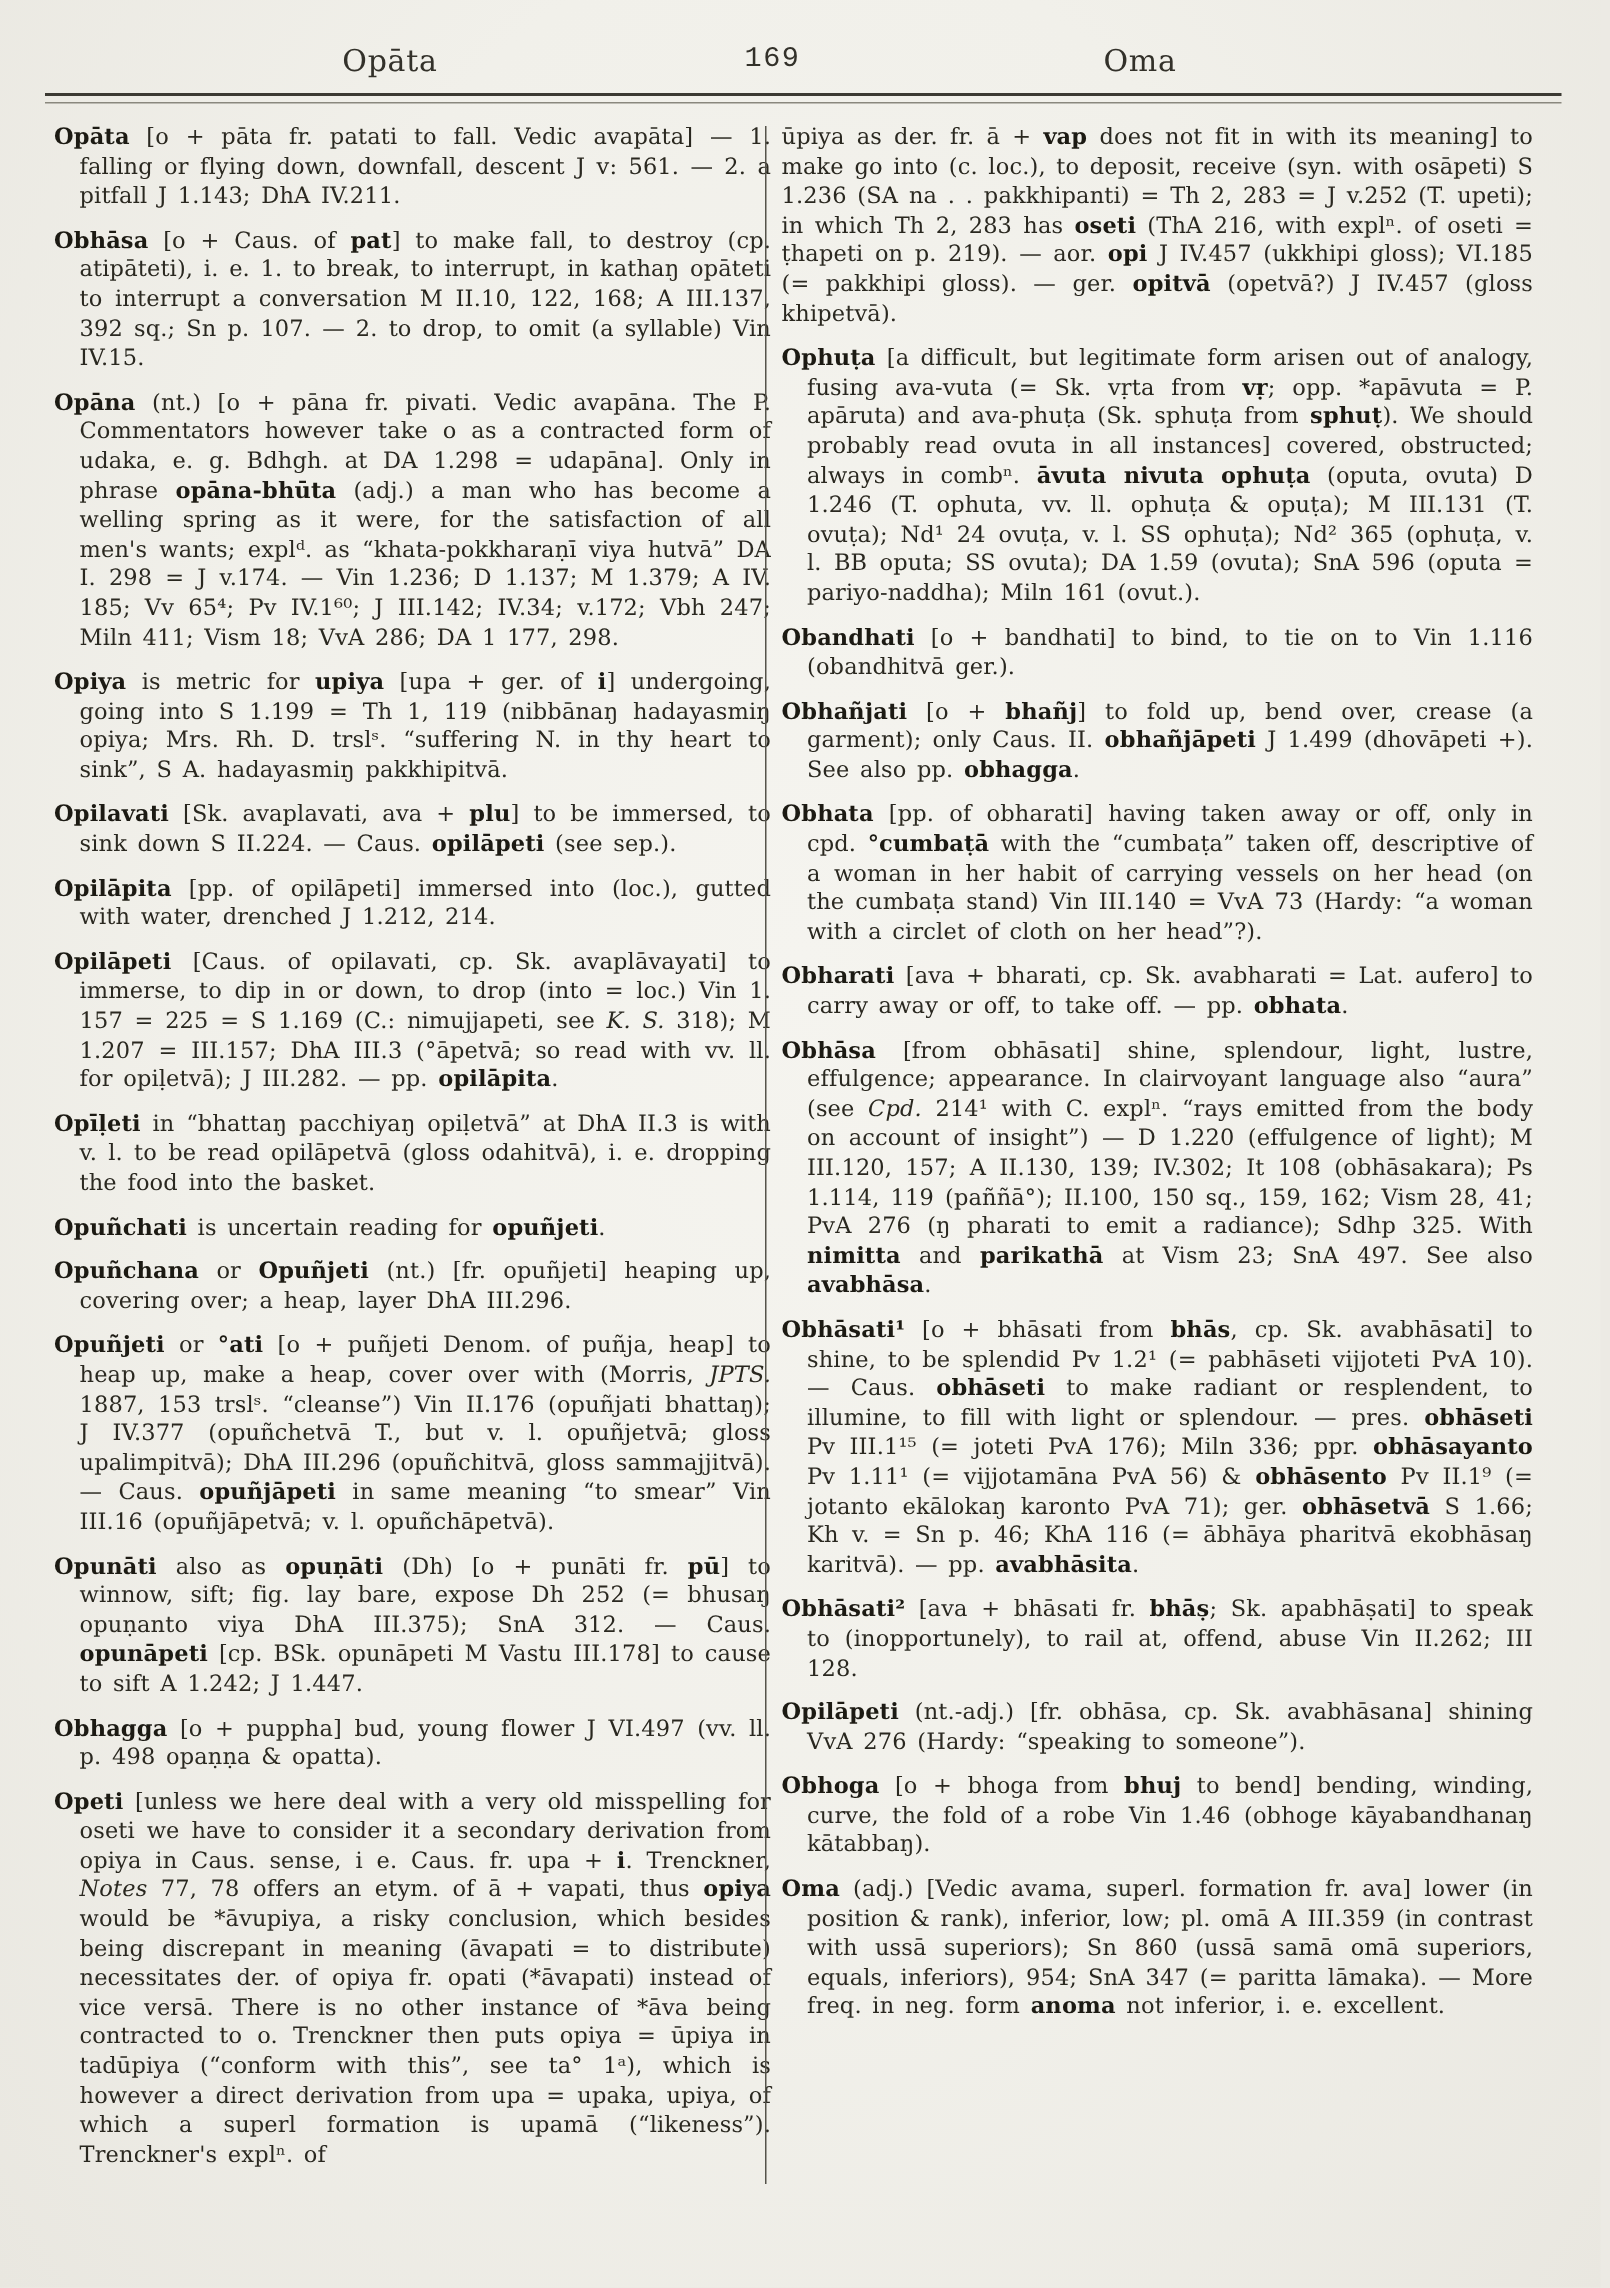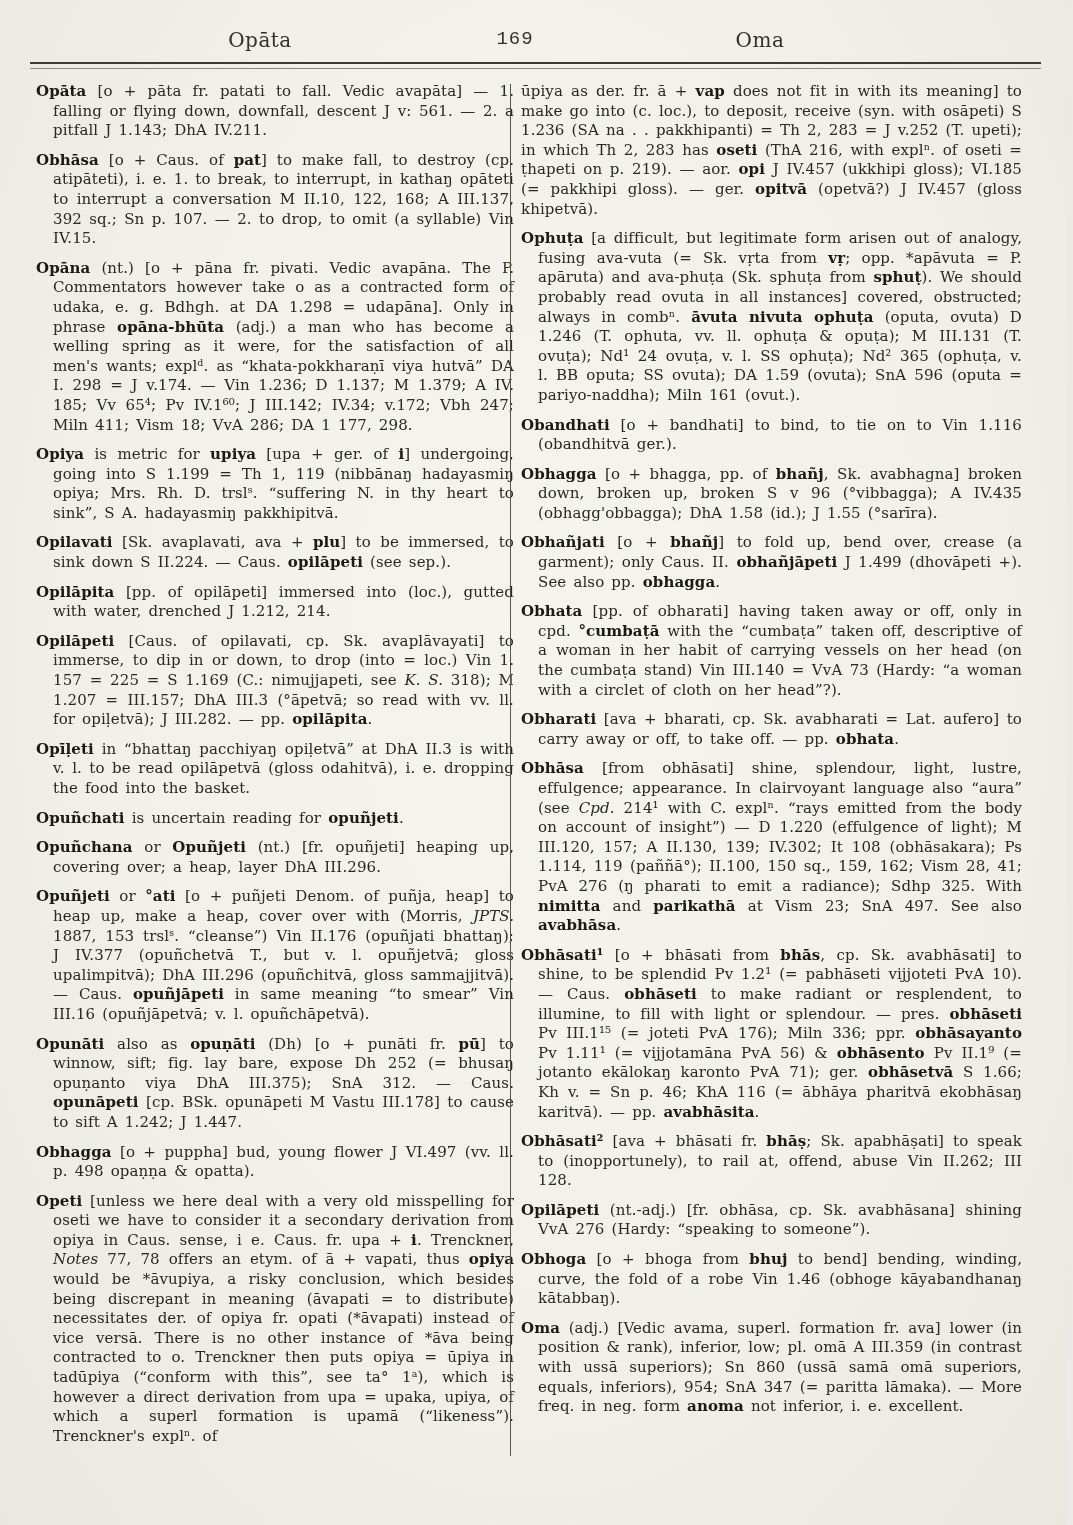--- a/index.html
+++ b/index.html
@@ -80,21 +80,20 @@
     <p class="entry"><b>Obhagga</b> [o + puppha] bud, young flower J VI.497 (vv. ll. p. 498 opaṇṇa &amp; opatta).</p>
     <p class="entry"><b>Opeti</b> [unless we here deal with a very old misspelling for oseti we have to consider it a secondary derivation from opiya in Caus. sense, i e. Caus. fr. upa + <b>i</b>. Trenckner, <i>Notes</i> 77, 78 offers an etym. of ā + vapati, thus <b>opiya</b> would be *āvupiya, a risky conclusion, which besides being discrepant in meaning (āvapati = to distribute) necessitates der. of opiya fr. opati (*āvapati) instead of vice versā. There is no other instance of *āva being contracted to o. Trenckner then puts opiya = ūpiya in tadūpiya (“conform with this”, see ta° 1ᵃ), which is however a direct derivation from upa = upaka, upiya, of which a superl formation is upamā (“likeness”). Trenckner's explⁿ. of</p>
   </section>
 
   <div class="col-divider"></div>
 
   <section class="col col-right">
     <p class="entry cont">ūpiya as der. fr. ā + <b>vap</b> does not fit in with its meaning] to make go into (c. loc.), to deposit, receive (syn. with osāpeti) S 1.236 (SA na . . pakkhipanti) = Th 2, 283 = J v.252 (T. upeti); in which Th 2, 283 has <b>oseti</b> (ThA 216, with explⁿ. of oseti = ṭhapeti on p. 219). — aor. <b>opi</b> J IV.457 (ukkhipi gloss); VI.185 (= pakkhipi gloss). — ger. <b>opitvā</b> (opetvā?) J IV.457 (gloss khipetvā).</p>
     <p class="entry"><b>Ophuṭa</b> [a difficult, but legitimate form arisen out of analogy, fusing ava-vuta (= Sk. vṛta from <b>vṛ</b>; opp. *apāvuta = P. apāruta) and ava-phuṭa (Sk. sphuṭa from <b>sphuṭ</b>). We should probably read ovuta in all instances] covered, obstructed; always in combⁿ. <b>āvuta nivuta ophuṭa</b> (oputa, ovuta) D 1.246 (T. ophuta, vv. ll. ophuṭa &amp; opuṭa); M III.131 (T. ovuṭa); Nd¹ 24 ovuṭa, v. l. SS ophuṭa); Nd² 365 (ophuṭa, v. l. BB oputa; SS ovuta); DA 1.59 (ovuta); SnA 596 (oputa = pariyo-naddha); Miln 161 (ovut.).</p>
     <p class="entry"><b>Obandhati</b> [o + bandhati] to bind, to tie on to Vin 1.116 (obandhitvā ger.).</p>
-    <p class="entry"><b>Obhagga</b> [o + bhagga, pp. of <b>bhañj</b>, Sk. avabhagna] broken down, broken up, broken S v 96 (°vibbagga); A IV.435 (obhagg'obbagga); DhA 1.58 (id.); J 1.55 (°sarīra).</p>
     <p class="entry"><b>Obhañjati</b> [o + <b>bhañj</b>] to fold up, bend over, crease (a garment); only Caus. II. <b>obhañjāpeti</b> J 1.499 (dhovāpeti +). See also pp. <b>obhagga</b>.</p>
     <p class="entry"><b>Obhata</b> [pp. of obharati] having taken away or off, only in cpd. <b>°cumbaṭā</b> with the “cumbaṭa” taken off, descriptive of a woman in her habit of carrying vessels on her head (on the cumbaṭa stand) Vin III.140 = VvA 73 (Hardy: “a woman with a circlet of cloth on her head”?).</p>
     <p class="entry"><b>Obharati</b> [ava + bharati, cp. Sk. avabharati = Lat. aufero] to carry away or off, to take off. — pp. <b>obhata</b>.</p>
     <p class="entry"><b>Obhāsa</b> [from obhāsati] shine, splendour, light, lustre, effulgence; appearance. In clairvoyant language also “aura” (see <i>Cpd.</i> 214¹ with C. explⁿ. “rays emitted from the body on account of insight”) — D 1.220 (effulgence of light); M III.120, 157; A II.130, 139; IV.302; It 108 (obhāsakara); Ps 1.114, 119 (paññā°); II.100, 150 sq., 159, 162; Vism 28, 41; PvA 276 (ŋ pharati to emit a radiance); Sdhp 325. With <b>nimitta</b> and <b>parikathā</b> at Vism 23; SnA 497. See also <b>avabhāsa</b>.</p>
     <p class="entry"><b>Obhāsati¹</b> [o + bhāsati from <b>bhās</b>, cp. Sk. avabhāsati] to shine, to be splendid Pv 1.2¹ (= pabhāseti vijjoteti PvA 10). — Caus. <b>obhāseti</b> to make radiant or resplendent, to illumine, to fill with light or splendour. — pres. <b>obhāseti</b> Pv III.1¹⁵ (= joteti PvA 176); Miln 336; ppr. <b>obhāsayanto</b> Pv 1.11¹ (= vijjotamāna PvA 56) &amp; <b>obhāsento</b> Pv II.1⁹ (= jotanto ekālokaŋ karonto PvA 71); ger. <b>obhāsetvā</b> S 1.66; Kh v. = Sn p. 46; KhA 116 (= ābhāya pharitvā ekobhāsaŋ karitvā). — pp. <b>avabhāsita</b>.</p>
     <p class="entry"><b>Obhāsati²</b> [ava + bhāsati fr. <b>bhāṣ</b>; Sk. apabhāṣati] to speak to (inopportunely), to rail at, offend, abuse Vin II.262; III 128.</p>
     <p class="entry"><b>Opilāpeti</b> (nt.-adj.) [fr. obhāsa, cp. Sk. avabhāsana] shining VvA 276 (Hardy: “speaking to someone”).</p>
     <p class="entry"><b>Obhoga</b> [o + bhoga from <b>bhuj</b> to bend] bending, winding, curve, the fold of a robe Vin 1.46 (obhoge kāyabandhanaŋ kātabbaŋ).</p>
     <p class="entry"><b>Oma</b> (adj.) [Vedic avama, superl. formation fr. ava] lower (in position &amp; rank), inferior, low; pl. omā A III.359 (in contrast with ussā superiors); Sn 860 (ussā samā omā superiors, equals, inferiors), 954; SnA 347 (= paritta lāmaka). — More freq. in neg. form <b>anoma</b> not inferior, i. e. excellent.</p>
   </section>

